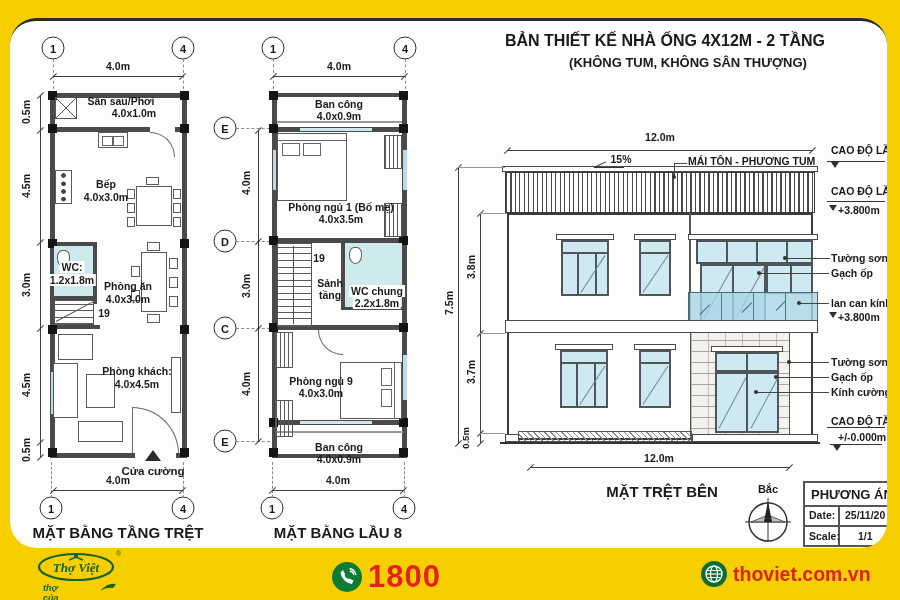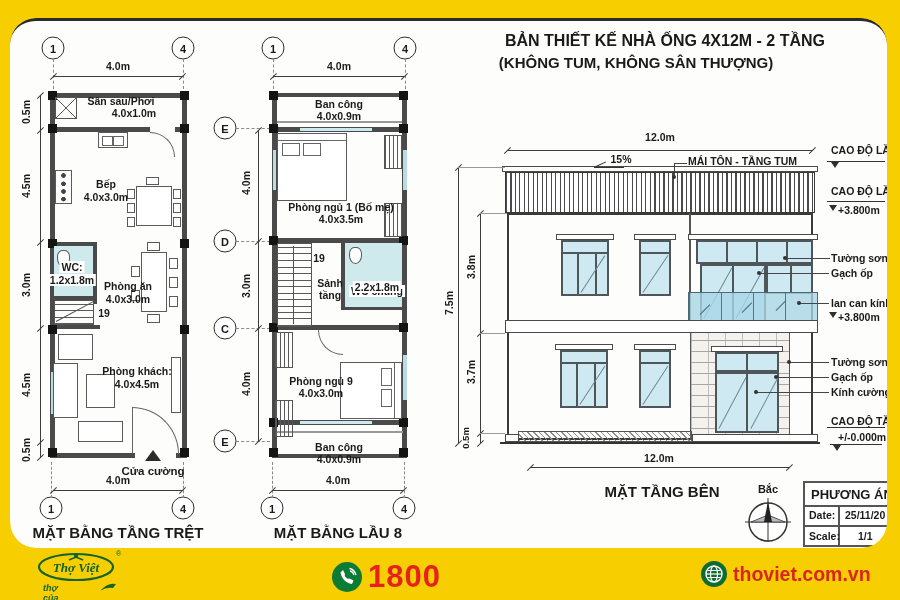--- a/index.html
+++ b/index.html
@@ -237,41 +237,41 @@
     </div>
     <div class="vh" style="left:275px;top:332px;width:18px;height:36px"></div>
     <div class="vh" style="left:275px;top:400px;width:18px;height:37px"></div>
 
     <div class="lb" style="left:339px;top:104px">Ban công</div>
     <div class="lb" style="left:339px;top:116px">4.0x0.9m</div>
     <div class="lb" style="left:341px;top:207px">Phòng ngủ 1 (Bố mẹ)</div>
     <div class="lb" style="left:341px;top:219px">4.0x3.5m</div>
     <div class="lb" style="left:330px;top:289px;white-space:normal;width:38px">Sảnh tầng</div>
     <div class="lb bg" style="left:377px;top:291px">WC chung</div>
-    <div class="lb bg" style="left:377px;top:287px">2.2x1.8m</div>
+    <div class="lb bg" style="left:377px;top:303px">2.2x1.8m</div>
     <div class="lb" style="left:321px;top:381px">Phòng ngủ 9</div>
     <div class="lb" style="left:321px;top:393px">4.0x3.0m</div>
     <div class="lb" style="left:339px;top:447px">Ban công</div>
     <div class="lb" style="left:339px;top:459px">4.0x0.9m</div>
     <div class="lb" style="left:338px;top:533px;font-size:15px">MẶT BẰNG LẦU 8</div>
   </div>
 
   <div class="L">
     <div class="lb" style="left:665px;top:41px;font-size:16px">BẢN THIẾT KẾ NHÀ ỐNG 4X12M - 2 TẦNG</div>
-    <div class="lb" style="left:636px;top:63px;font-size:15px">(KHÔNG TUM, KHÔNG SÂN THƯỢNG)</div>
+    <div class="lb" style="left:688px;top:63px;font-size:13px">(KHÔNG TUM, KHÔNG SÂN THƯỢNG)</div>
 
     <div class="dh" style="left:507px;top:150px;width:306px"></div>
     <div class="lb" style="left:660px;top:137px">12.0m</div>
 
     <div class="cap" style="left:502px;top:166px;width:316px;height:6px"></div>
     <div style="position:absolute;left:505px;top:172px;width:310px;height:41px;border:1.8px solid #3a3a3a;box-sizing:border-box;background:repeating-linear-gradient(90deg,#4a4a4a 0 1px,#fff 1px 4.5px)"></div>
     <div class="lb" style="left:621px;top:159px">15%</div>
     <div style="position:absolute;left:594px;top:167px;width:30px;height:1.2px;background:#333"></div>
     <div class="dg" style="left:596px;top:166px;width:11px;background:#333;transform:rotate(-25deg)"></div>
-    <div class="rlbl" style="left:688px;top:155px">MÁI TÔN - TẦNG TUM</div>
+    <div class="rlbl" style="left:688px;top:155px">MÁI TÔN - PHƯƠNG TUM</div>
     <div class="ldr" style="left:674px;top:163px;width:13px"></div>
     <div style="position:absolute;left:674px;top:163px;width:1px;height:14px;background:#444"></div>
     <div class="dot" style="left:672px;top:175px"></div>
 
     <div style="position:absolute;left:507px;top:213px;width:306px;height:227px;border:2px solid #3a3a3a;box-sizing:border-box;background:#fdfdfb"></div>
     <div style="position:absolute;left:689px;top:213px;width:1.5px;height:108px;background:#555"></div>
 
     <div class="cap" style="left:556px;top:234px;width:58px;height:6px"></div>
     <div class="win" style="left:561px;top:240px;width:48px;height:56px"></div>
     <div class="wl" style="left:562px;top:252px;width:46px;height:1.5px"></div>
@@ -368,21 +368,21 @@
     <div class="ldr" style="left:757px;top:392px;width:72px"></div>
     <div class="dot" style="left:754px;top:390px"></div>
     <div class="rlbl" style="left:831px;top:415px">CAO ĐỘ TẦNG TRỆT</div>
     <div style="position:absolute;left:827px;top:427px;width:58px;height:1.2px;background:#333"></div>
     <div class="rlbl" style="left:838px;top:431px">+/-0.000m</div>
     <div style="position:absolute;left:830px;top:444px;width:52px;height:1.2px;background:#333"></div>
     <div class="lvl" style="left:833px;top:445px"></div>
 
     <div class="dh" style="left:530px;top:467px;width:260px"></div>
     <div class="lb" style="left:659px;top:458px">12.0m</div>
-    <div class="lb" style="left:662px;top:492px;font-size:15px">MẶT TẦNG BÊN</div>
+    <div class="lb" style="left:662px;top:492px;font-size:15px">MẶT TRỆT BÊN</div>
 
     <div class="lb" style="left:768px;top:489px;font-size:11px">Bắc</div>
     <svg style="position:absolute;left:744px;top:497px" width="48" height="46" viewBox="0 0 48 46">
       <circle cx="24" cy="25" r="19" fill="#fff" stroke="#333" stroke-width="1.5"></circle>
       <line x1="24" y1="1" x2="24" y2="45" stroke="#333" stroke-width="1"></line>
       <line x1="1" y1="25" x2="47" y2="25" stroke="#333" stroke-width="1"></line>
       <polygon points="7,25 24,18 24,25" fill="#bbb" stroke="#333" stroke-width="0.8"></polygon>
       <polygon points="41,25 24,18 24,25" fill="#bbb" stroke="#333" stroke-width="0.8"></polygon>
       <polygon points="24,4 20,25 28,25" fill="#222"></polygon>
     </svg>

